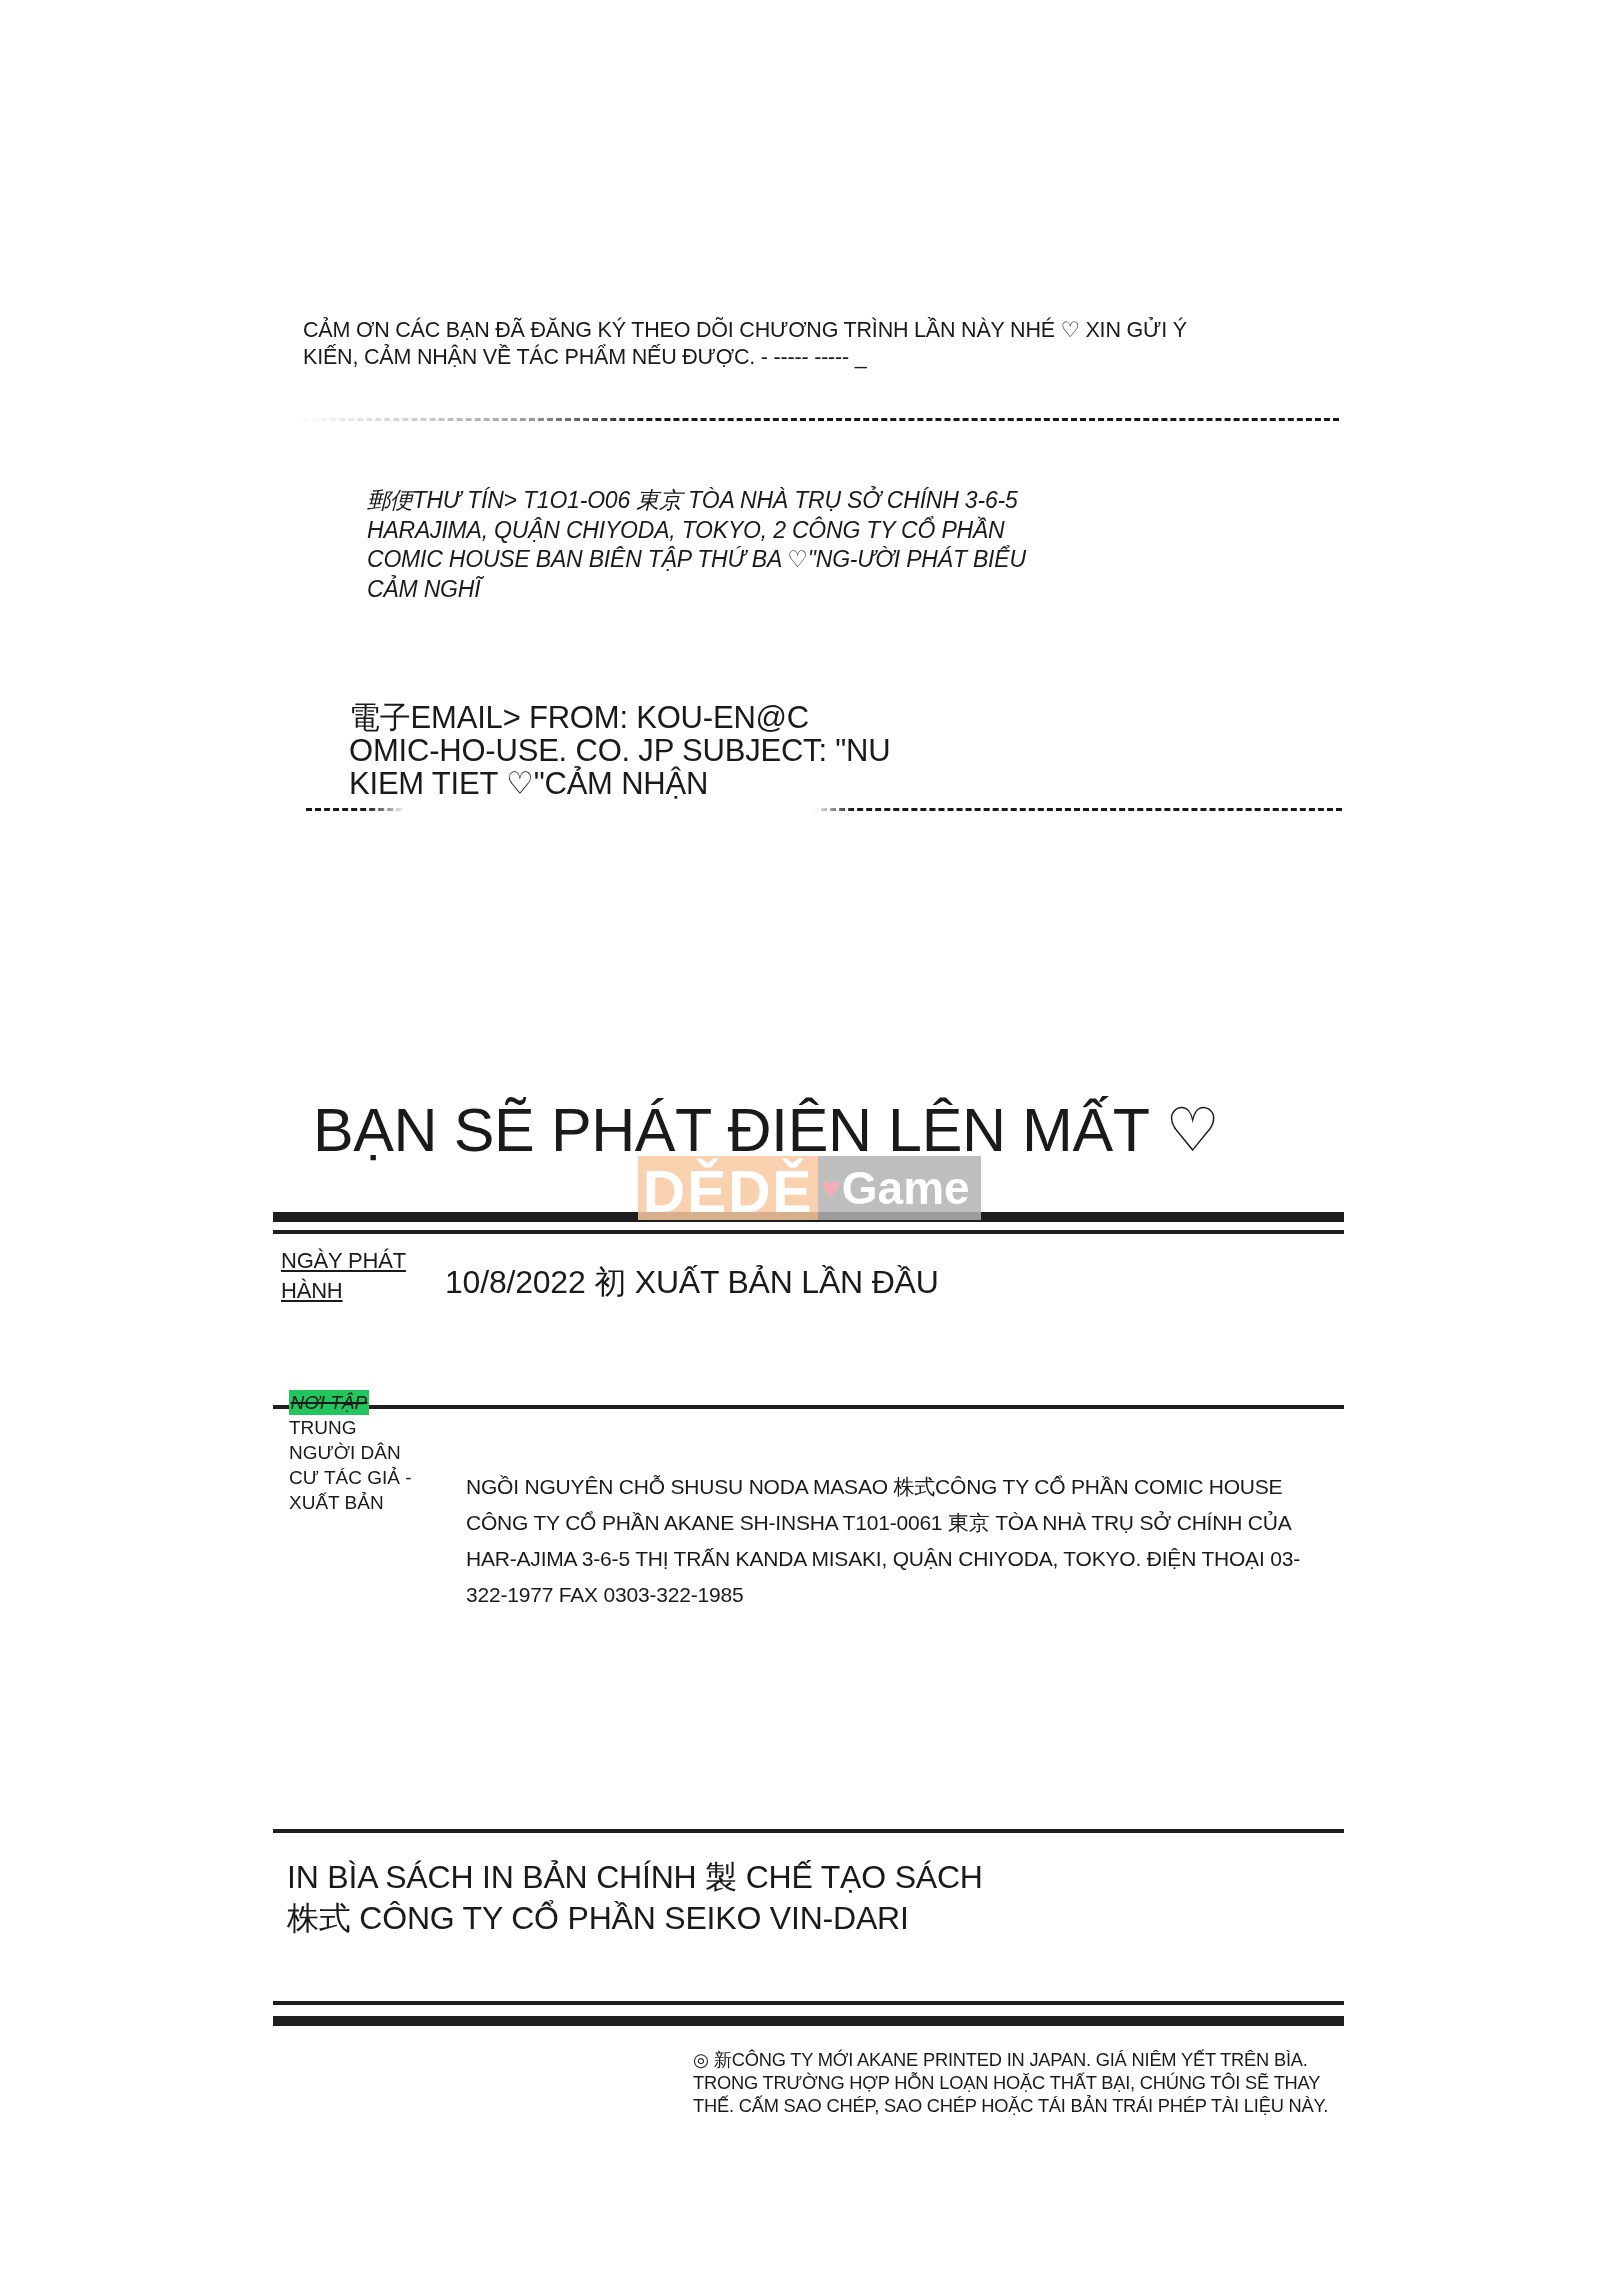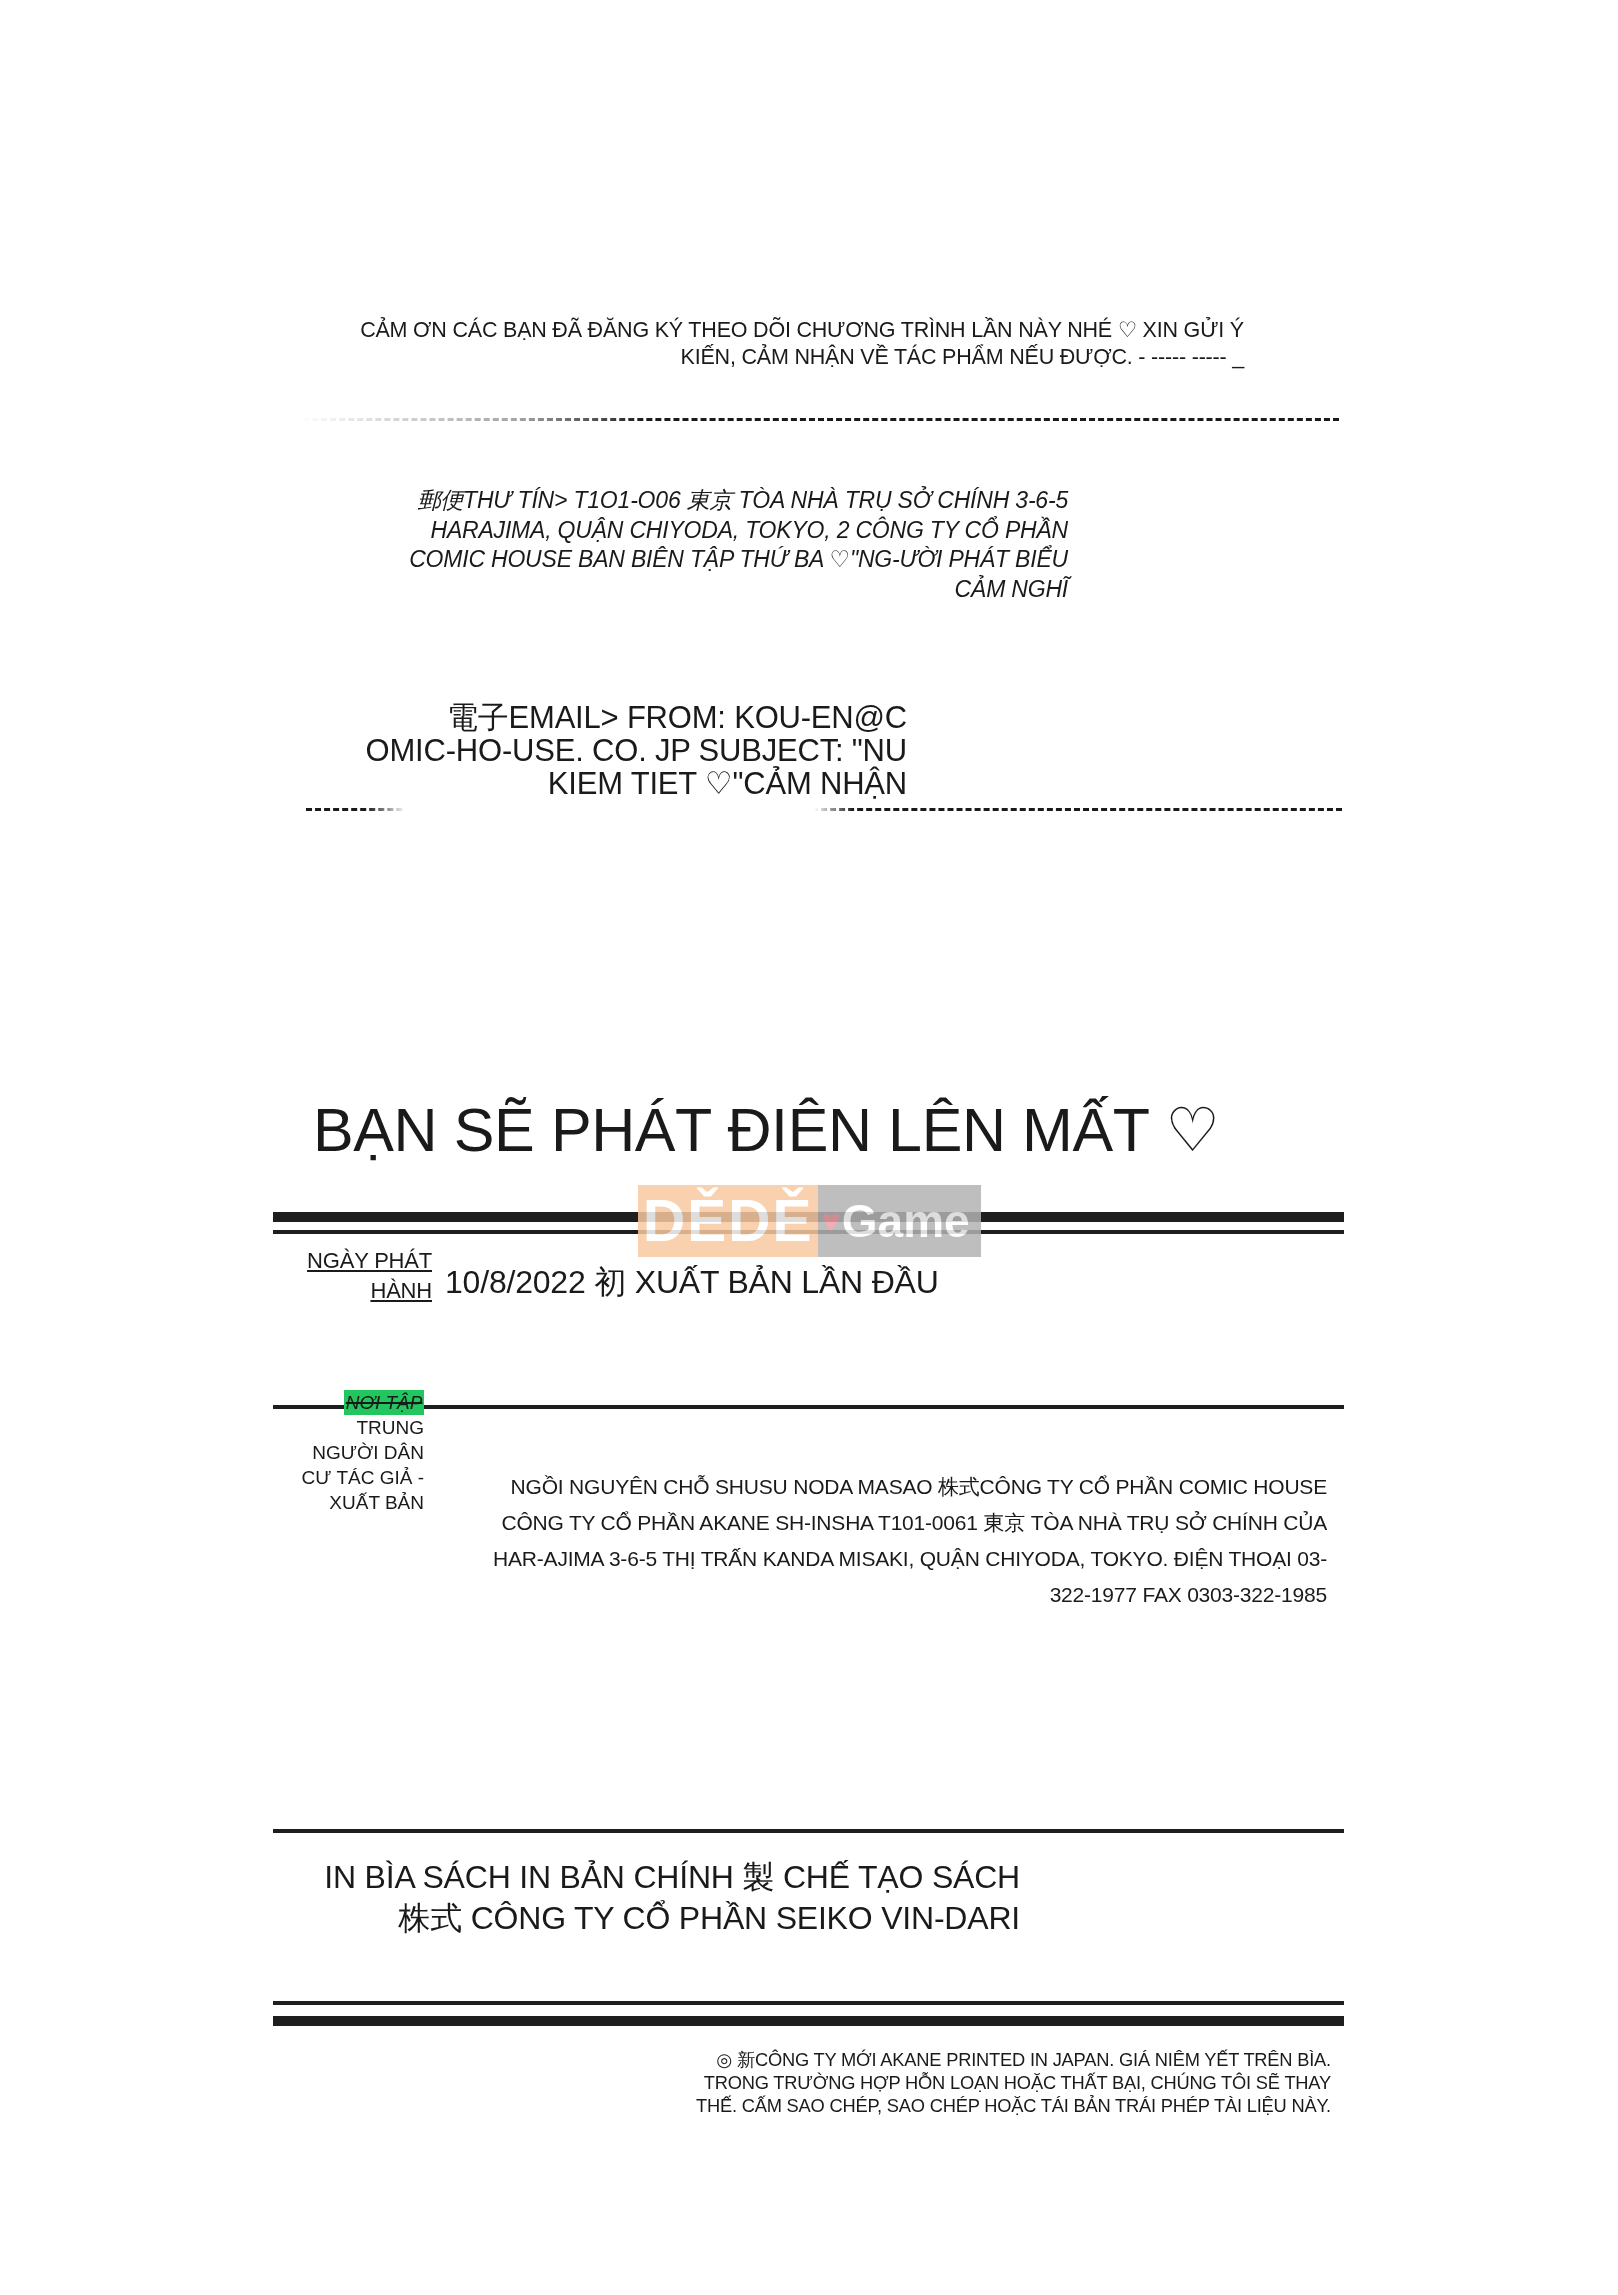--- a/index.html
+++ b/index.html
@@ -9,21 +9,21 @@
     }
     body {
       width: 1618px;
       height: 2295px;
       position: relative;
       overflow: hidden;
       font-family: "Liberation Sans", "DejaVu Sans", sans-serif;
       color: #1a1a1a;
     }
     .abs { position: absolute; }
-    .center { text-align: right; }
+    .center { text-align: left; }
 
     
     .intro {
       left: 303px; top: 317px; width: 941px;
       font-size: 21.5px; line-height: 27px;
       letter-spacing: -0.2px;
     }
     .dash-line {
       height: 0;
       border-top: 3.2px dashed #1a1a1a;
@@ -49,21 +49,21 @@
       font-size: 61px; line-height: 72px;
       letter-spacing: -0.4px;
       white-space: nowrap;
     }
 
     
     .rule { background: #1e1e1e; }
 
     
     .watermark {
-      left: 638px; top: 1185px; width: 343px; height: 72px;
+      left: 638px; top: 1156px; width: 343px; height: 64px;
       display: flex;
       opacity: 0.85;
     }
     .wm-left {
       width: 180px; height: 100%;
       background: #f8c9a0;
       color: #ffffff;
       font-weight: bold;
       font-size: 59px;
       line-height: 72px;

